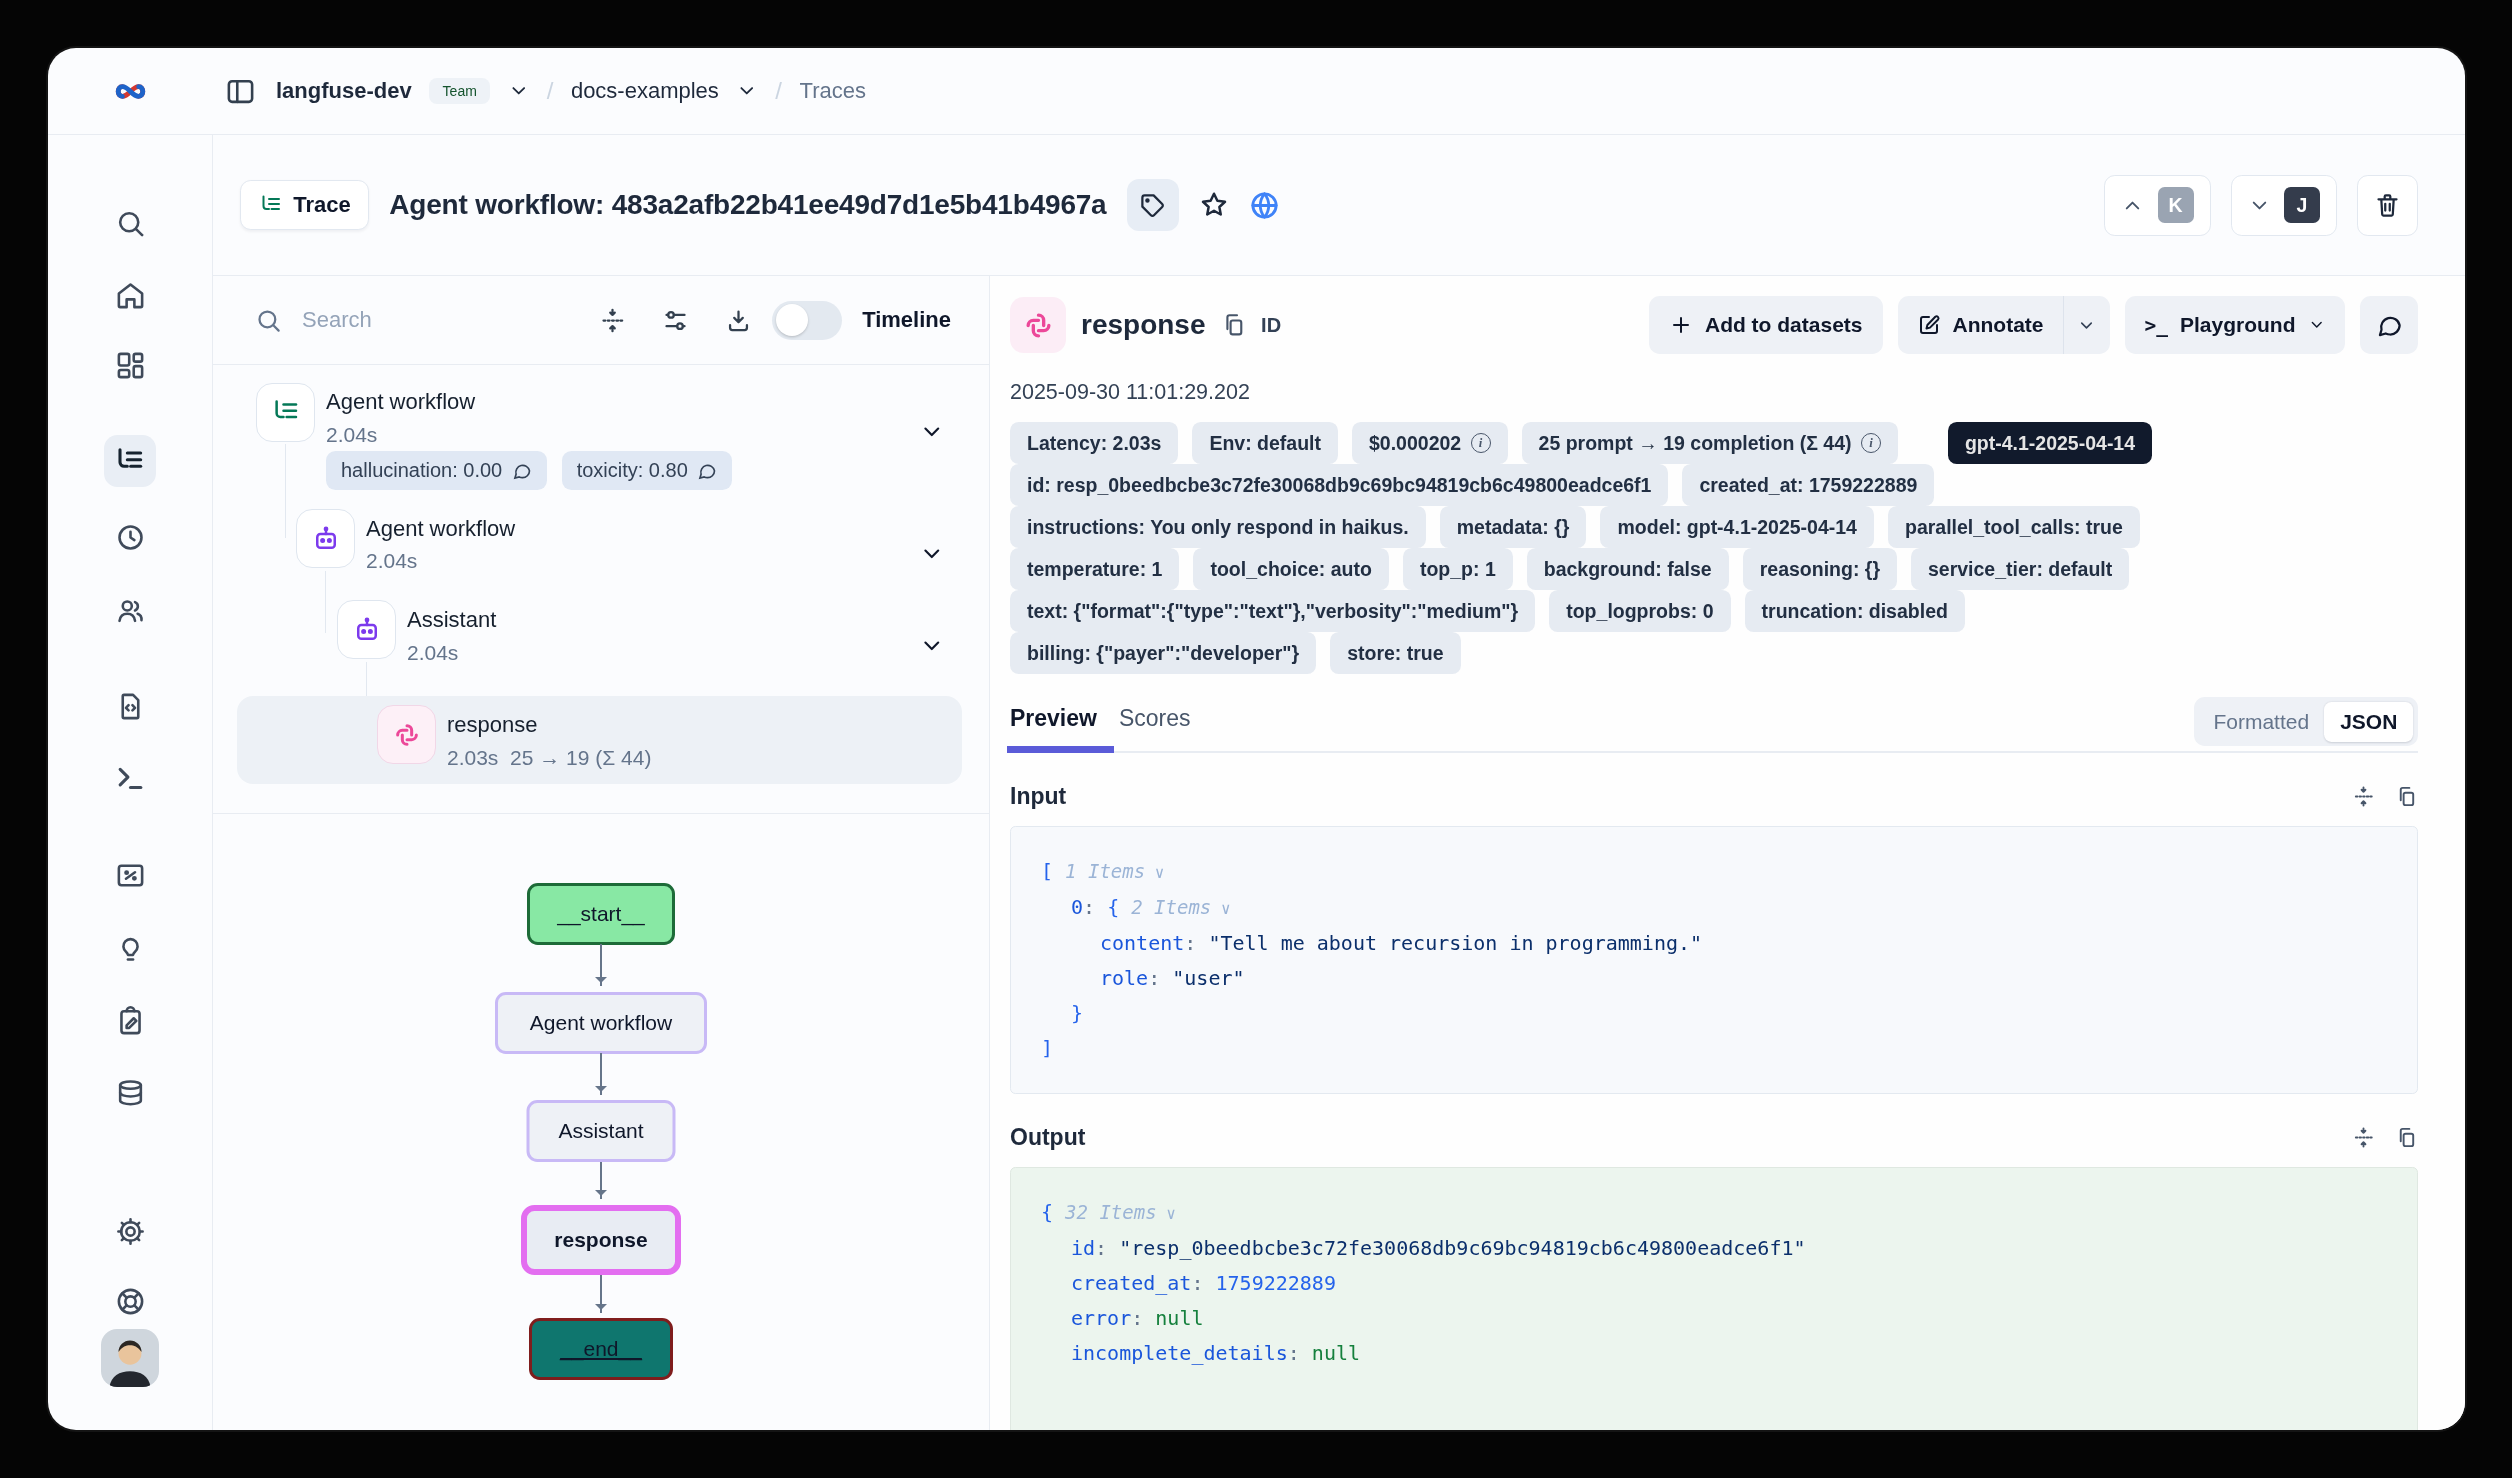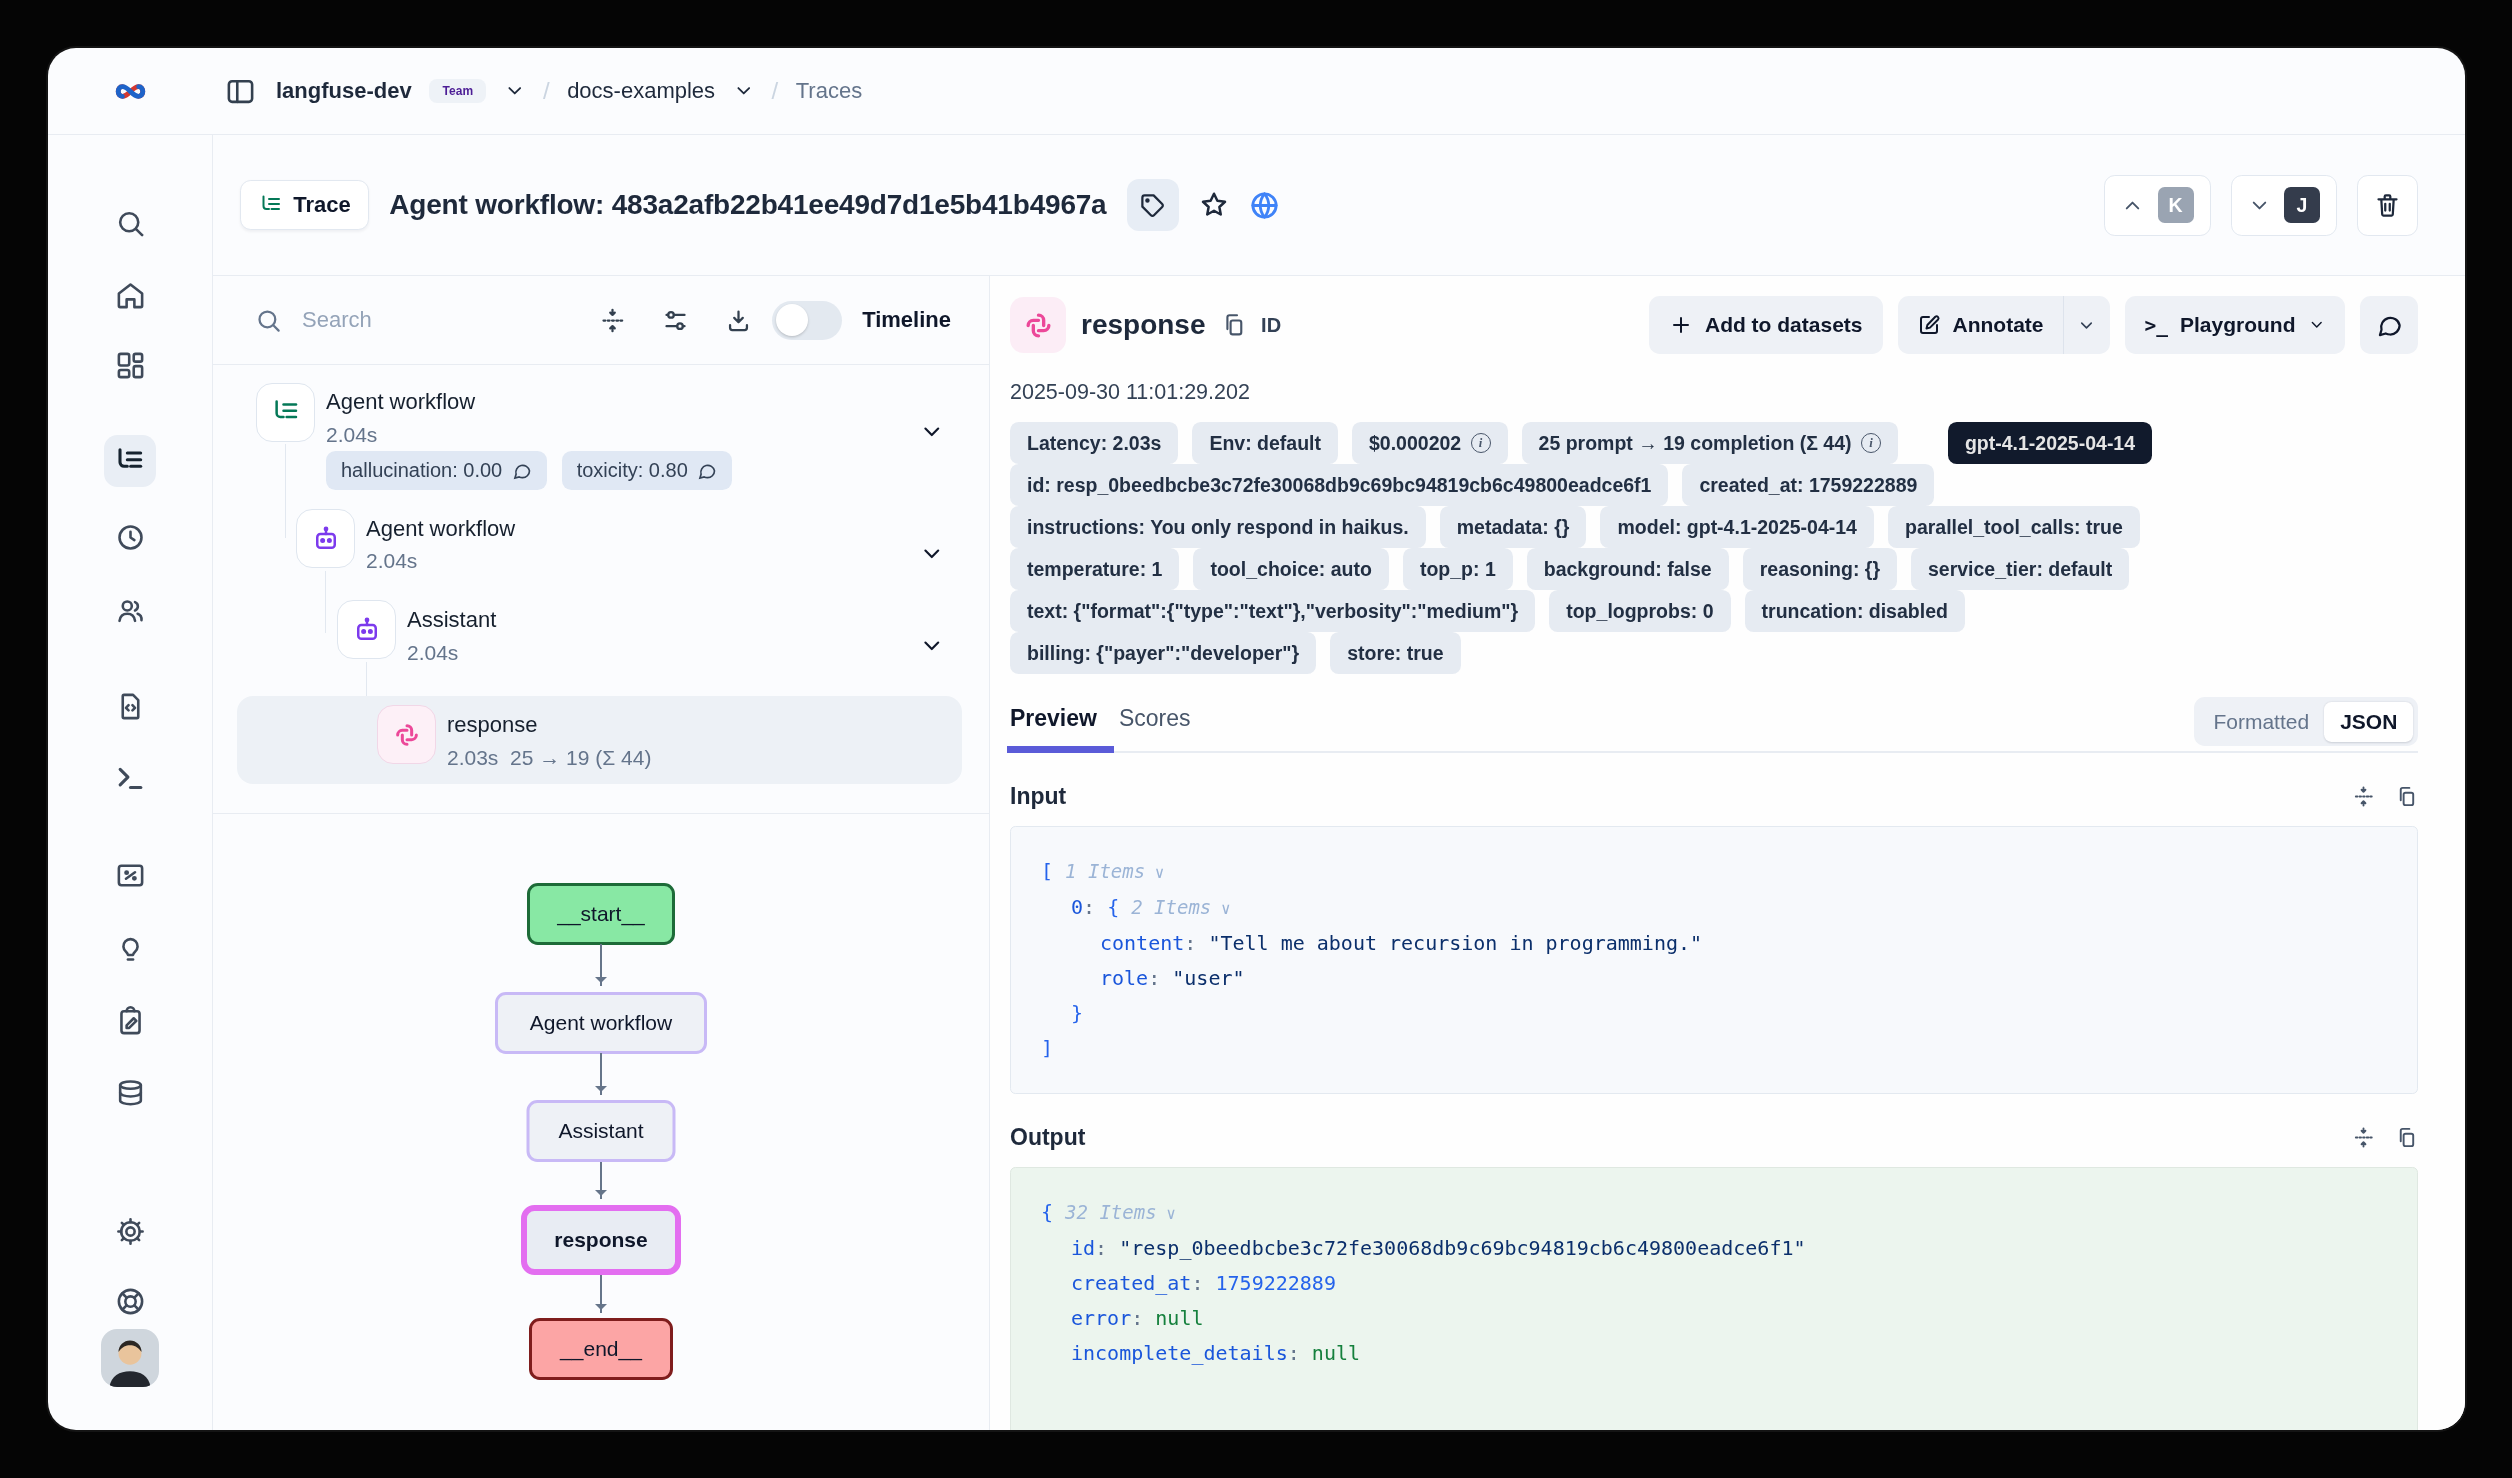--- a/index.html
+++ b/index.html
@@ -4,21 +4,21 @@
 <style>
   * { margin:0; padding:0; box-sizing:border-box; }
   html,body { width:2512px; height:1478px; background:#050505; font-family:"Liberation Sans","DejaVu Sans",sans-serif; overflow:hidden; }
   .window { position:absolute; left:48px; top:48px; width:2417px; height:1382px; background:#fbfcfe; border-radius:28px; overflow:hidden; box-shadow:0 0 0 2px #141414; display:flex; flex-direction:column; }
 
   
   .band { height:87px; display:flex; align-items:center; border-bottom:1.3px solid #e8ecf2; flex:0 0 auto; }
   .band-logo { width:165px; display:flex; justify-content:center; }
   .crumb { display:flex; align-items:center; gap:17.5px; font-size:22px; color:#1e293b; }
   .crumb .org { font-weight:600; margin-left:20px; }
-  .chip-team { background:#eef2f7; color:#4c1d95; font-size:12px; padding:5.4px 13.4px; border-radius:8px;font-weight:bold; }
+  .chip-team { background:#eef2f7; color:#14532d; font-size:14px; padding:5.4px 13.4px; border-radius:8px; }
   .slash { color:#cbd5e1; font-size:24px; font-weight:300; }
   .crumb .muted { color:#64748b; }
 
   
   .body-row { flex:1; display:flex; min-height:0; }
   .rail { width:165px; border-right:1.3px solid #e8ecf2; position:relative; flex:0 0 auto; }
   .rail .rbtn { position:absolute; left:56px; width:52px; height:52px; display:flex; align-items:center; justify-content:center; border-radius:13.4px; color:#3f4a5a; }
   .rail .rbtn.active { background:#e9eef5; color:#16232f; }
   .rail .avatar { position:absolute; left:53px; top:1194px; width:58px; height:58px; border-radius:16px; overflow:hidden; }
   .main-col { flex:1; display:flex; flex-direction:column; min-width:0; }
@@ -57,21 +57,21 @@
   .sel-row { position:absolute; left:24px; right:27px; top:331px; height:88px; background:#edf1f6; border-radius:16px; }
   .score-badges { position:absolute; left:113px; top:86px; display:flex; gap:15px; }
   .score-badge { background:#e0e8f4; border-radius:9.4px; padding:8px 15px; font-size:20px; color:#334155; display:flex; align-items:center; gap:9.4px; }
   .score-badge svg { width:20px; height:20px; stroke:#334155; fill:none; stroke-width:2; }
 
   .graph-area { flex:1; position:relative; }
   .gnode { position:absolute; transform:translateX(-50%); left:388px; display:flex; align-items:center; justify-content:center; font-size:21px; color:#0f172a; border-radius:10.8px; }
   .n-start { background:#88e8a4; border:3.4px solid #1d6b38; }
   .n-step { background:#eef1f6; border:3.4px solid #c8b9f6; }
   .n-selected { background:#e8ecf3; border:6px solid #e36ef0; font-weight:700; border-radius:13.4px; }
-  .n-end { background:#fca5a5; border:3.4px solid #7f1d1d; }
+  .n-end { background:#0f766e; border:3.4px solid #7f1d1d;text-decoration:underline; }
   .garrow { position:absolute; left:387px; width:2px; background:#66758a; }
   .garrow:after { content:""; position:absolute; bottom:-2.7px; left:-5.4px; border:6.4px solid transparent; border-top-color:#66758a; }
 
   
   .right-panel { flex:1; background:#fefefe; min-width:0; padding:20px 47px 0 20px; overflow:hidden; }
   .obs-head { display:flex; align-items:center; gap:15px; }
   .obs-chip { width:56px; height:56px; border-radius:13.4px; background:#fcedf6; display:flex; align-items:center; justify-content:center; }
   .obs-title { font-size:28px; font-weight:700; color:#1e293b; }
   .id-label { font-size:20px; font-weight:600; color:#334155; }
   .copy-ic { color:#475569; }

